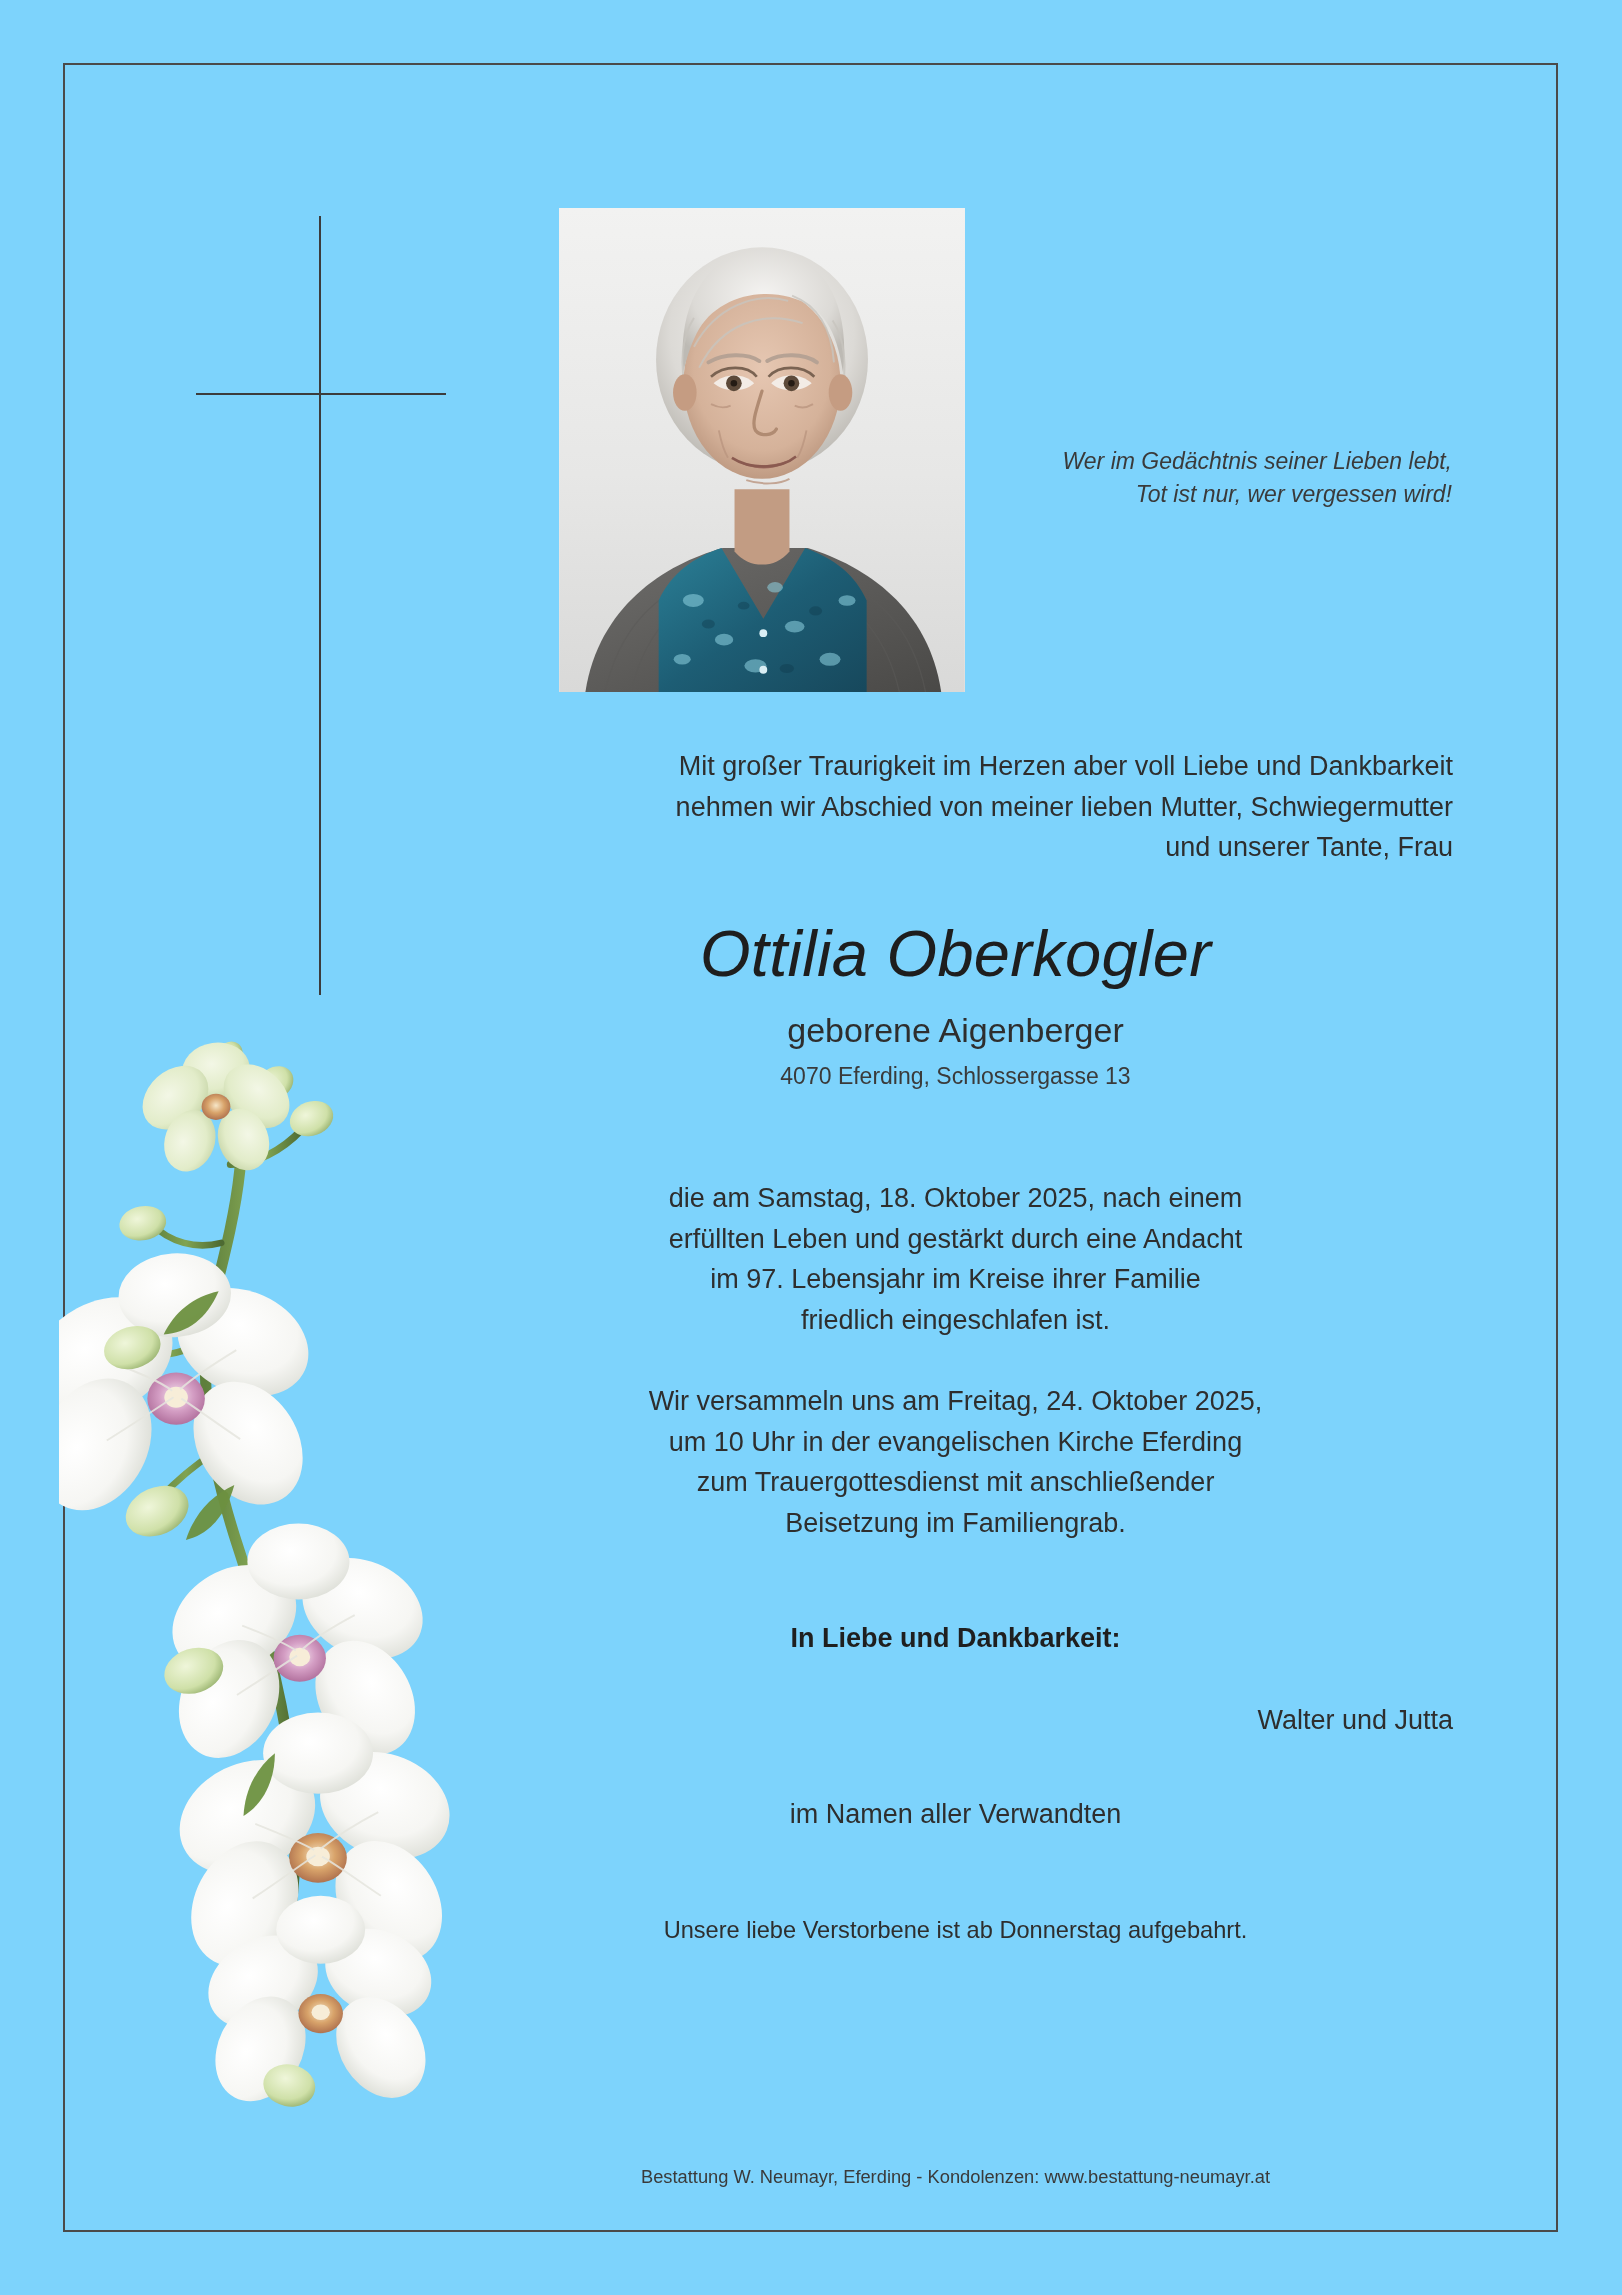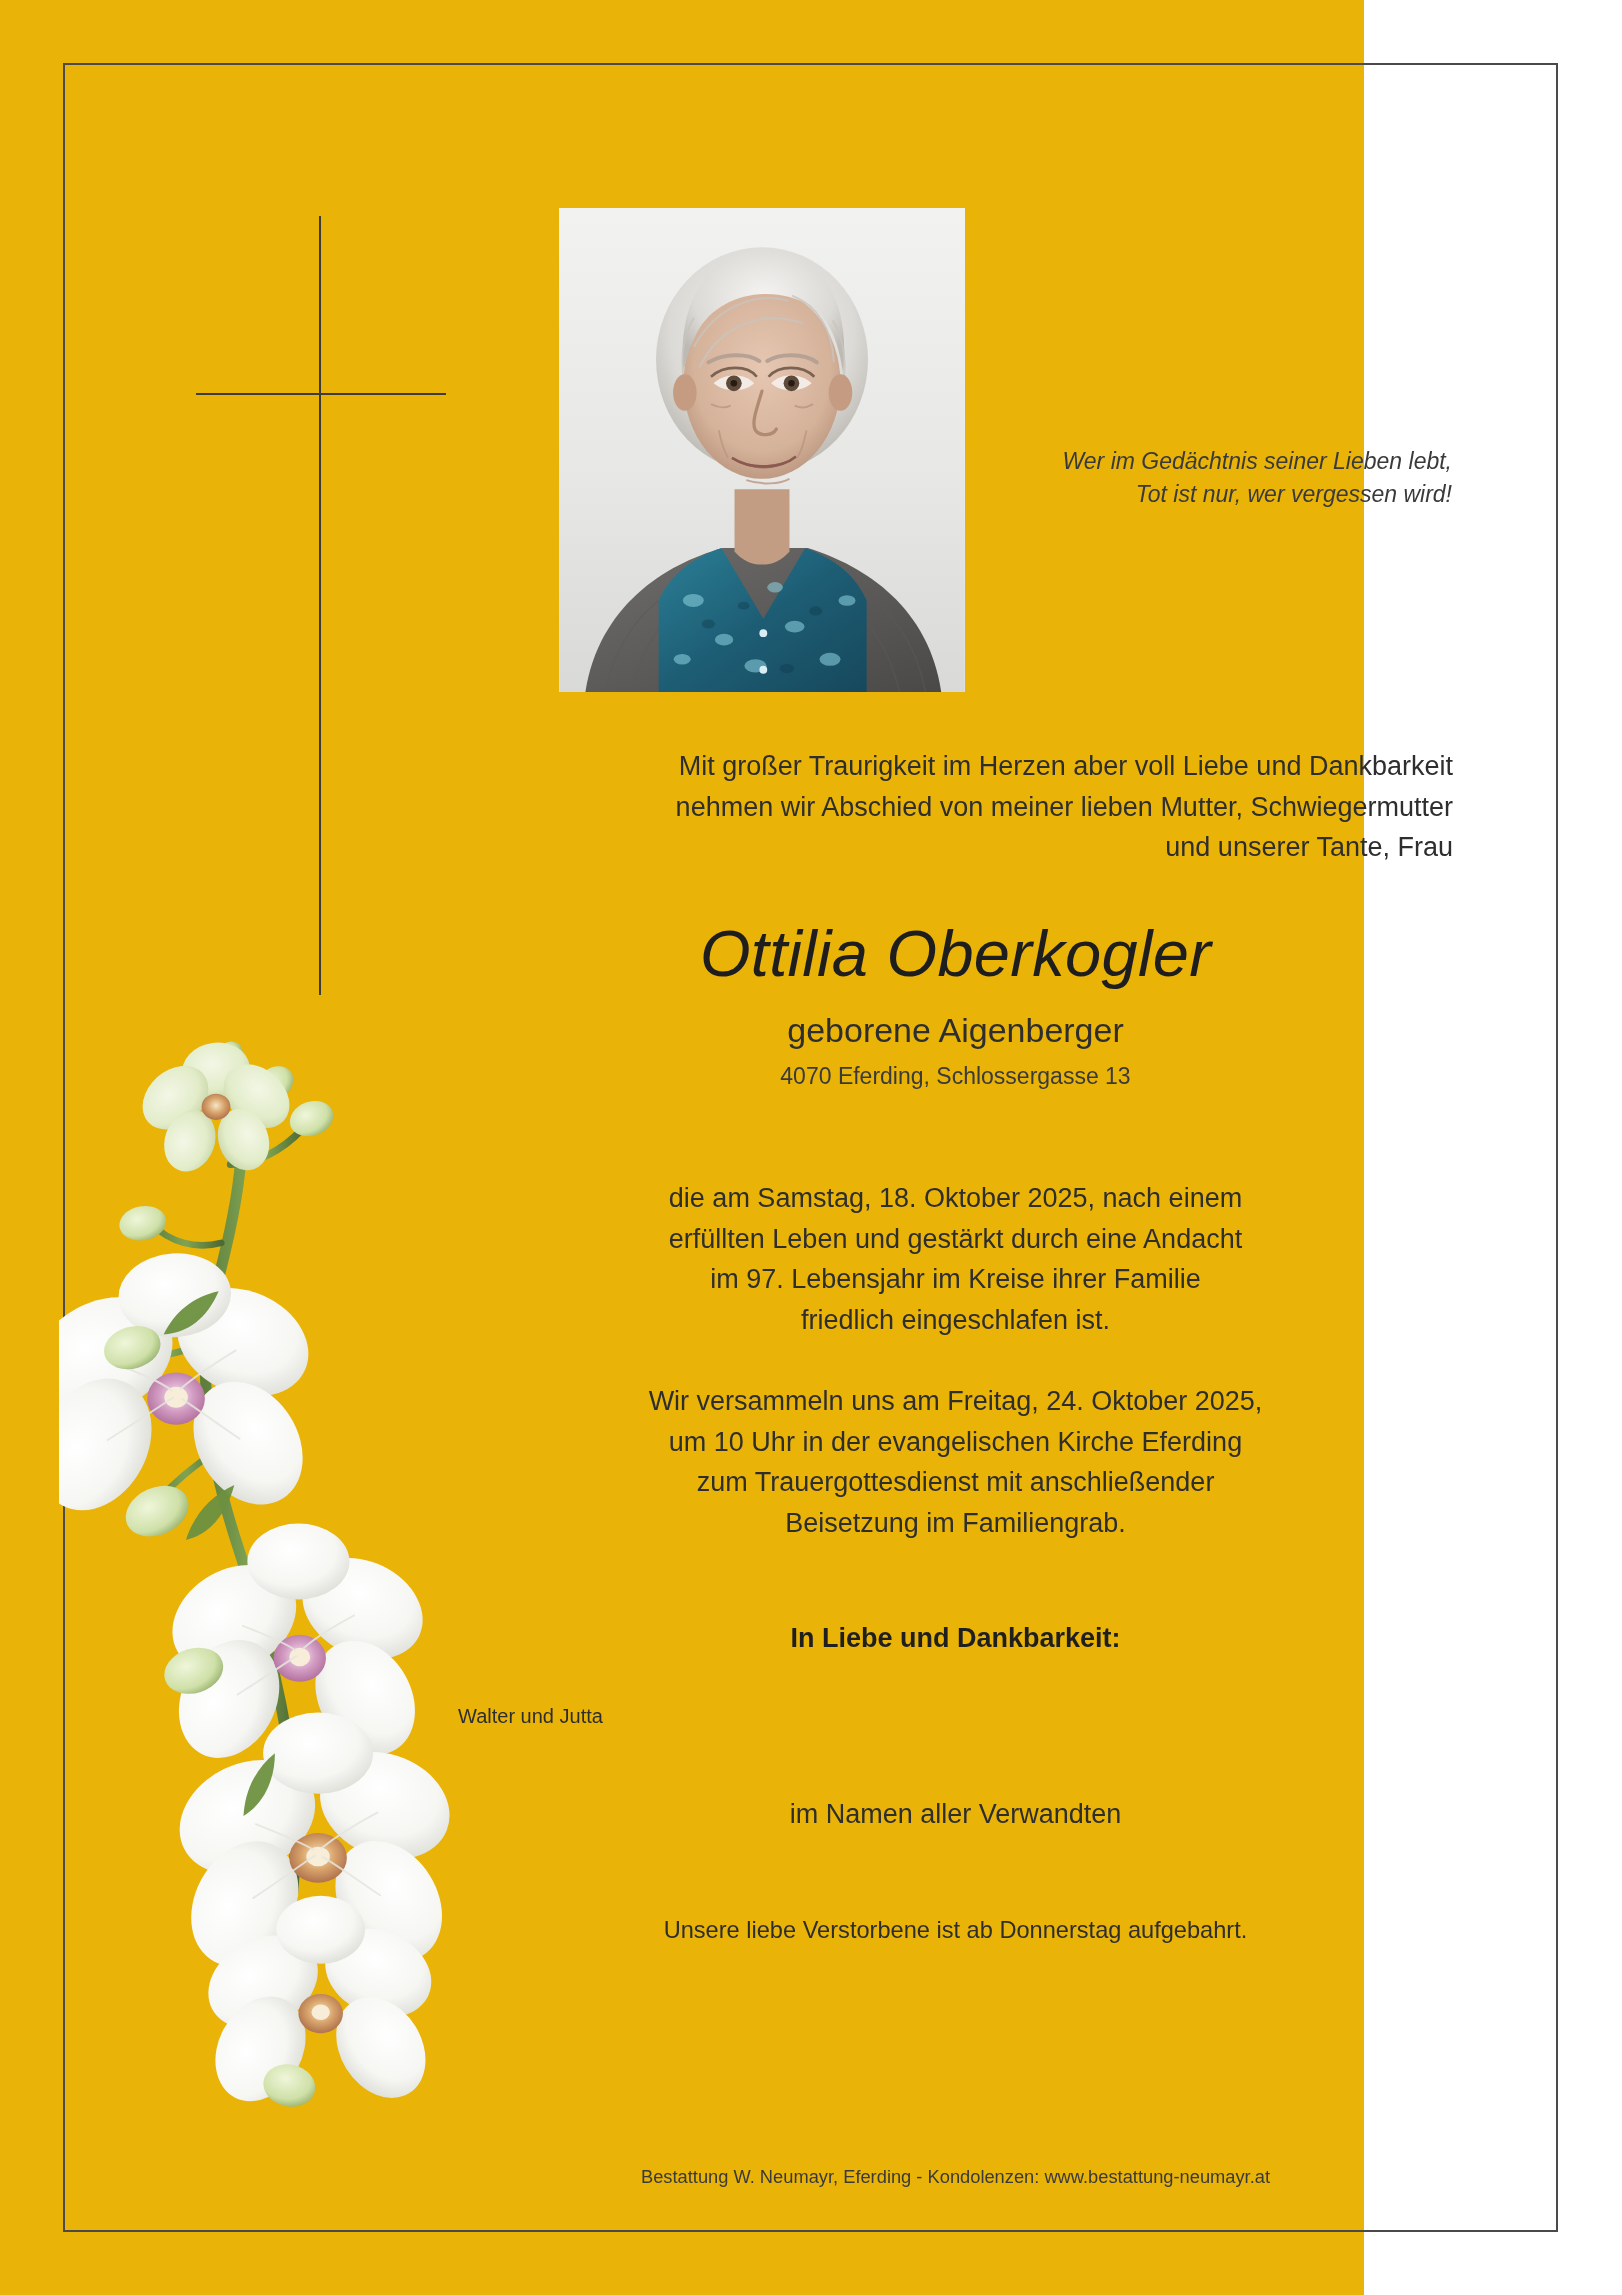--- a/index.html
+++ b/index.html
@@ -11,23 +11,23 @@
   body {
     width: 1622px;
     height: 2295px;
     font-family: "Liberation Sans", sans-serif;
     color: #2b2b2b;
     overflow: hidden;
   }
 
   .page {
     position: relative;
-    width: 1364px;
+    width: 1622px;
     height: 2295px;
-    background: #eab308;
+    background: #7dd3fc;
   }
 
   
   .frame {
     position: absolute;
     left: 63px;
     top: 63px;
     width: 1495px;
     height: 2169px;
     border: 2px solid #4a4a4a;
@@ -164,22 +164,22 @@
     font-size: 27px;
     font-weight: bold;
     color: #1f1f1f;
   }
 
   .mourners {
     position: absolute;
     left: 458px;
     top: 1705px;
     width: 995px;
-    text-align: left;
-    font-size: 20px;
+    text-align: right;
+    font-size: 27px;
     color: #2e2e2e;
   }
 
   .mourners-note {
     position: absolute;
     left: 458px;
     top: 1799px;
     width: 995px;
     text-align: center;
     font-size: 27px;

